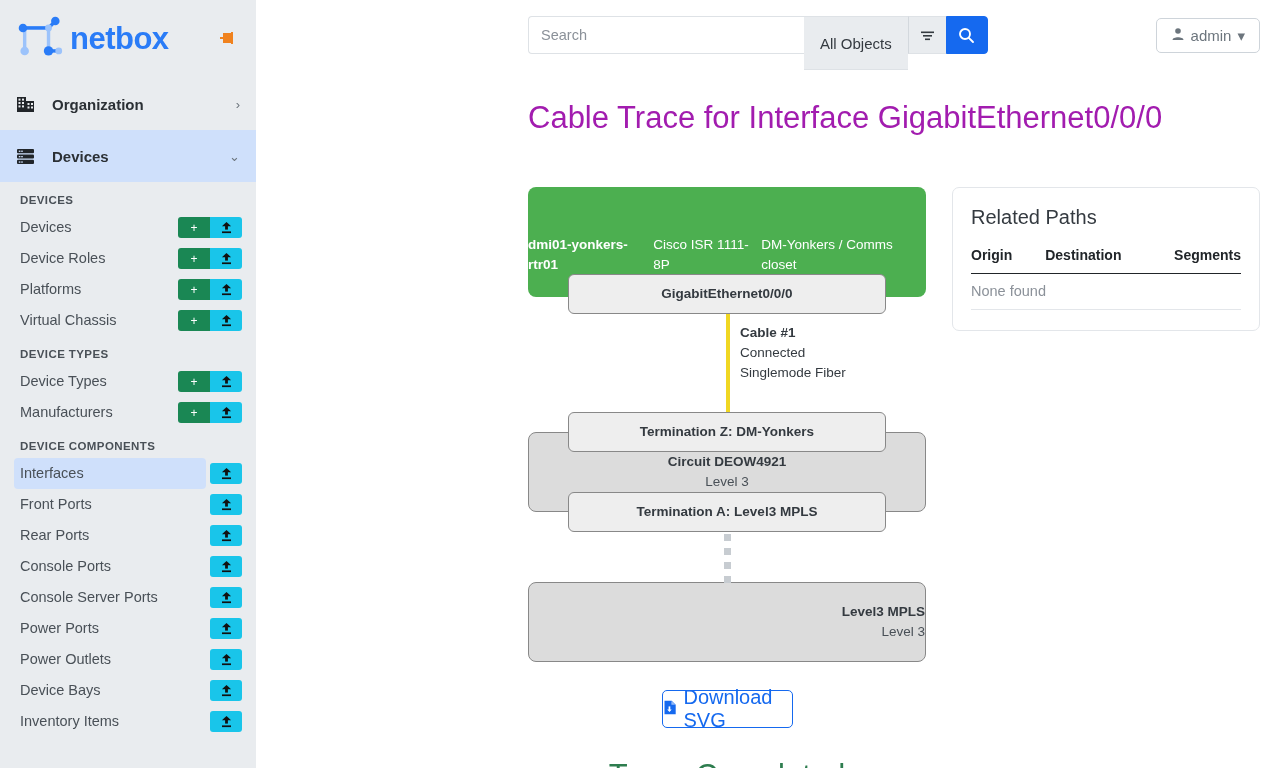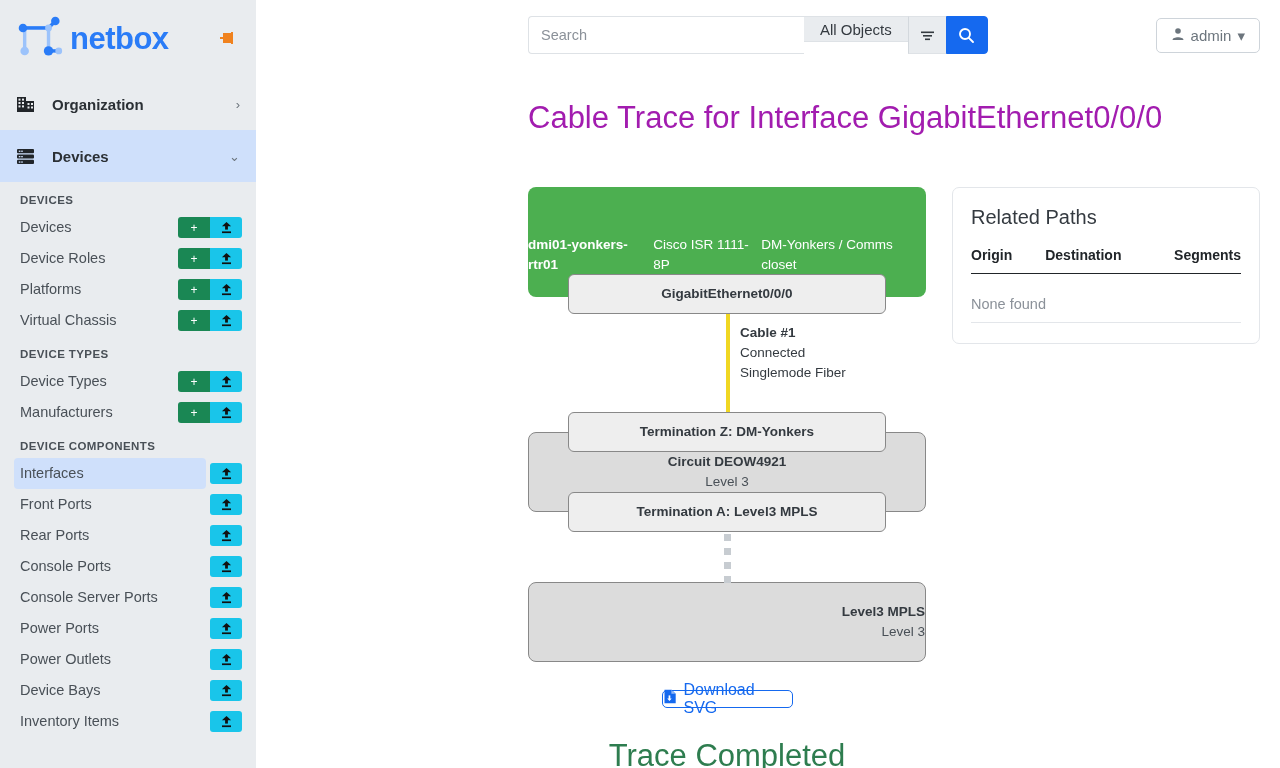--- a/index.html
+++ b/index.html
@@ -88,21 +88,21 @@
   .search-input {
     width: 276px; height: 38px;
     border: 1px solid #dee2e6; border-right: none;
     border-radius: 4px 0 0 4px;
     padding: 0 12px; font-size: 14.5px; color: #343a40;
     background: #fff; outline: none;
     font-family: "Liberation Sans", sans-serif;
   }
   .search-input::placeholder { color: #8b9199; }
   .scope-btn {
-    height: 26px; background: #e9ecef; border: 1px solid #dee2e6;
+    height: 54px; background: #e9ecef; border: 1px solid #dee2e6;
     border-left: none; border-right: none;
     display: flex; align-items: center; padding: 0 16px;
     font-size: 15px; color: #343a40;
   }
   .filter-btn {
     height: 38px; width: 38px; background: #e9ecef;
     border: 1px solid #dee2e6; border-left: 1px solid #d3d8dd; border-right:none;
     display: flex; align-items: center; justify-content: center;
   }
   .go-btn {
@@ -190,25 +190,25 @@
     width: 398px; height: 80px;
     background: #dcdcdc; border: 1px solid #888888; border-radius: 8px;
     display: flex; flex-direction: column;
     align-items: flex-end; justify-content: center;
   }
   .node-provider .np-title { font-size: 13.5px; font-weight: 700; color:#343a40; line-height: 20px; }
   .node-provider .np-sub { font-size: 13.5px; color:#495057; line-height: 20px; }
 
   .dl-btn {
     margin: 28px auto 0 auto;
-    width: 131px; height: 18px;
+    width: 131px; height: 38px;
     border: 1px solid #1569ef; border-radius: 5px;
     background: #fff; color: #1569ef;
     display: flex; align-items: center; justify-content: center; gap: 7px;
-    font-size: 16px;
+    font-size: 20px;
   }
   .trace-done {
     text-align: center; margin-top: 30px;
     font-size: 31px; color: #2e7d4f; font-weight: 400;
   }
 
   
   .rp-spacer { width: 26px; flex: 0 0 26px; }
   .rp-card {
     flex: 1; align-self: flex-start;
@@ -217,21 +217,21 @@
     max-width: 566px;
   }
   .rp-title { font-size: 20px; color: #343a40; font-weight: 400; margin-bottom: 18px; }
   table.rp-table { width: 100%; border-collapse: collapse; }
   table.rp-table th {
     text-align: left; font-size: 14px; font-weight: 700; color: #212529;
     padding: 0 0 10px 0; border-bottom: 1px solid #212529;
   }
   table.rp-table td {
     font-size: 14.5px; color: #8b9199;
-    padding: 22px 0 10px 0; border-bottom: 1px solid #e3e6ea;
+    padding: 9px 0 10px 0; border-bottom: 1px solid #e3e6ea;
   }
   .th-origin { width: 127px; }
   .th-dest { width: 213px; }
 </style>
 </head>
 <body>
 
 <div class="app">
 
   <aside class="sidebar">

